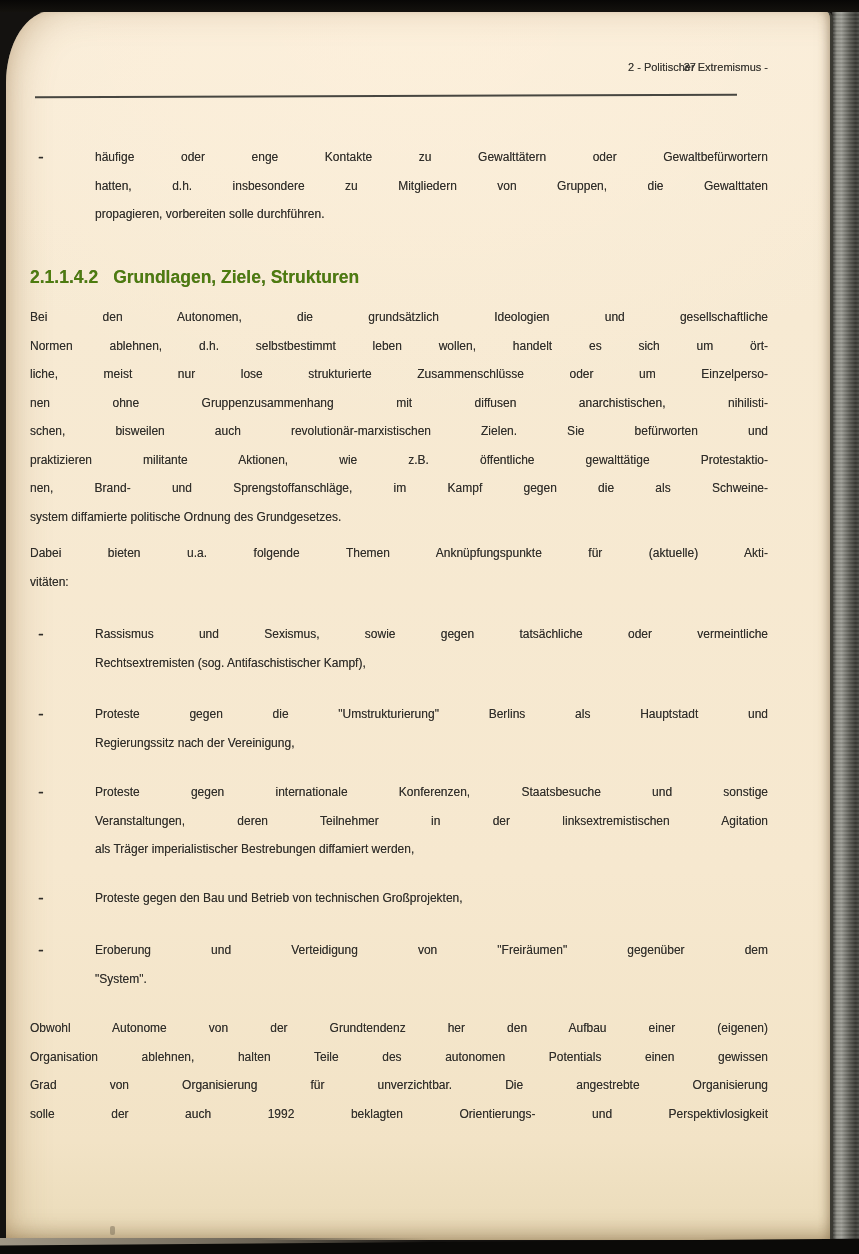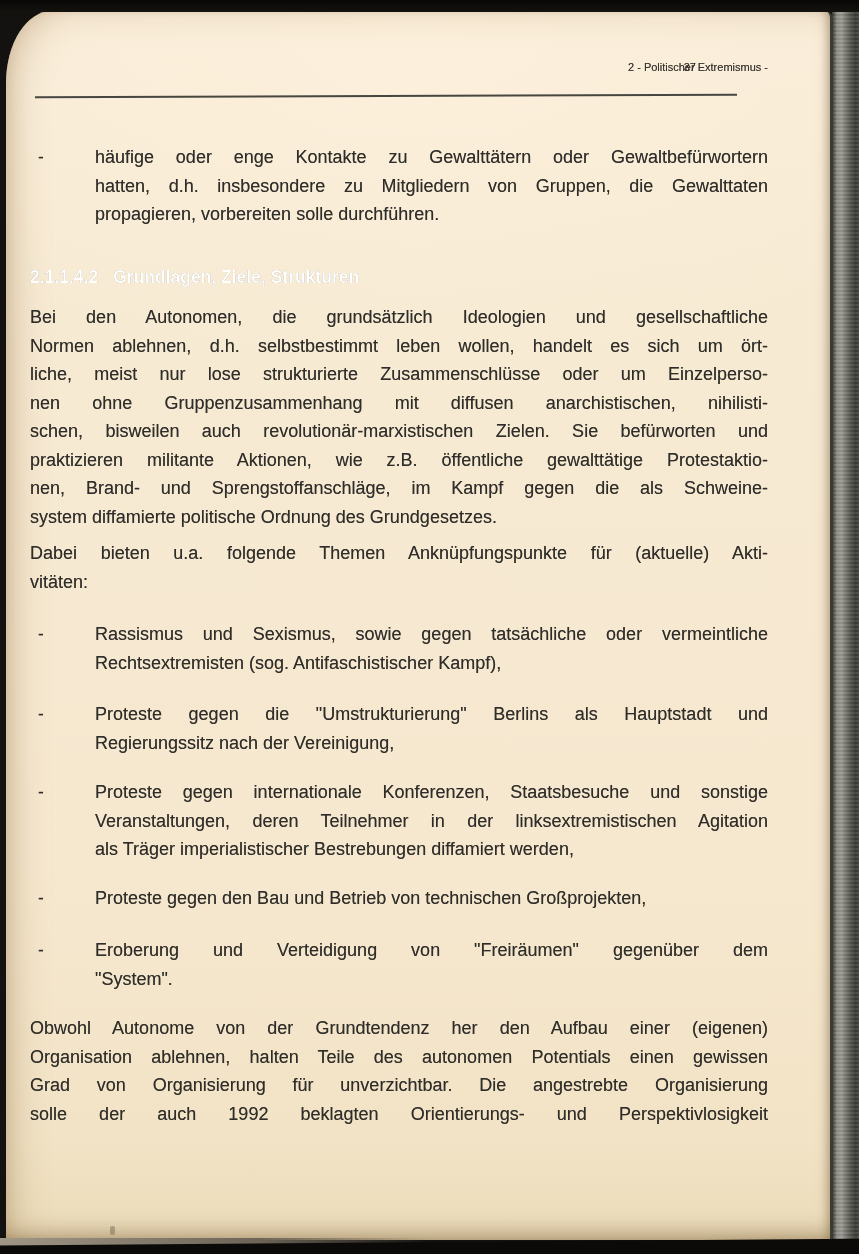--- a/index.html
+++ b/index.html
@@ -54,26 +54,26 @@
   .page-num{position:absolute;right:72px;top:0}
   .head-rule{
     position:absolute;left:35px;top:95px;width:702px;height:2px;z-index:5;
     background:#474640;transform:rotate(-0.2deg);
   }
   
   .content{
     position:absolute;left:30px;top:143px;width:738px;z-index:5;
     color:#2f2d29;text-shadow:0 0 .4px rgba(47,45,41,.55);
   }
-  .ln{height:28.5px;line-height:28.5px;font-size:18px}
+  .ln{height:28.5px;line-height:28.5px;font-size:12px}
   .j{text-align:justify;text-align-last:justify}
   .it{}
   .item{position:relative;padding-left:65px}
   .dash{position:absolute;left:8px;top:0;height:28.5px;line-height:28.5px;font-size:17.5px}
-  .heading{height:28.5px;line-height:28.5px;font-size:17.5px;font-weight:bold;color:#ffffff;margin-top:34px}
+  .heading{height:28.5px;line-height:28.5px;font-size:17.5px;font-weight:bold;color:#4d7c0f;margin-top:34px}
   .heading .ttl{margin-left:15px}
   .para1{margin-top:12px}
   .para2{margin-top:8px}
   .b1{margin-top:24px}
   .b2{margin-top:23px}
   .b3{margin-top:21px}
   .b4{margin-top:20px}
   .b5{margin-top:24px}
   .para3{margin-top:21px}
 </style>

